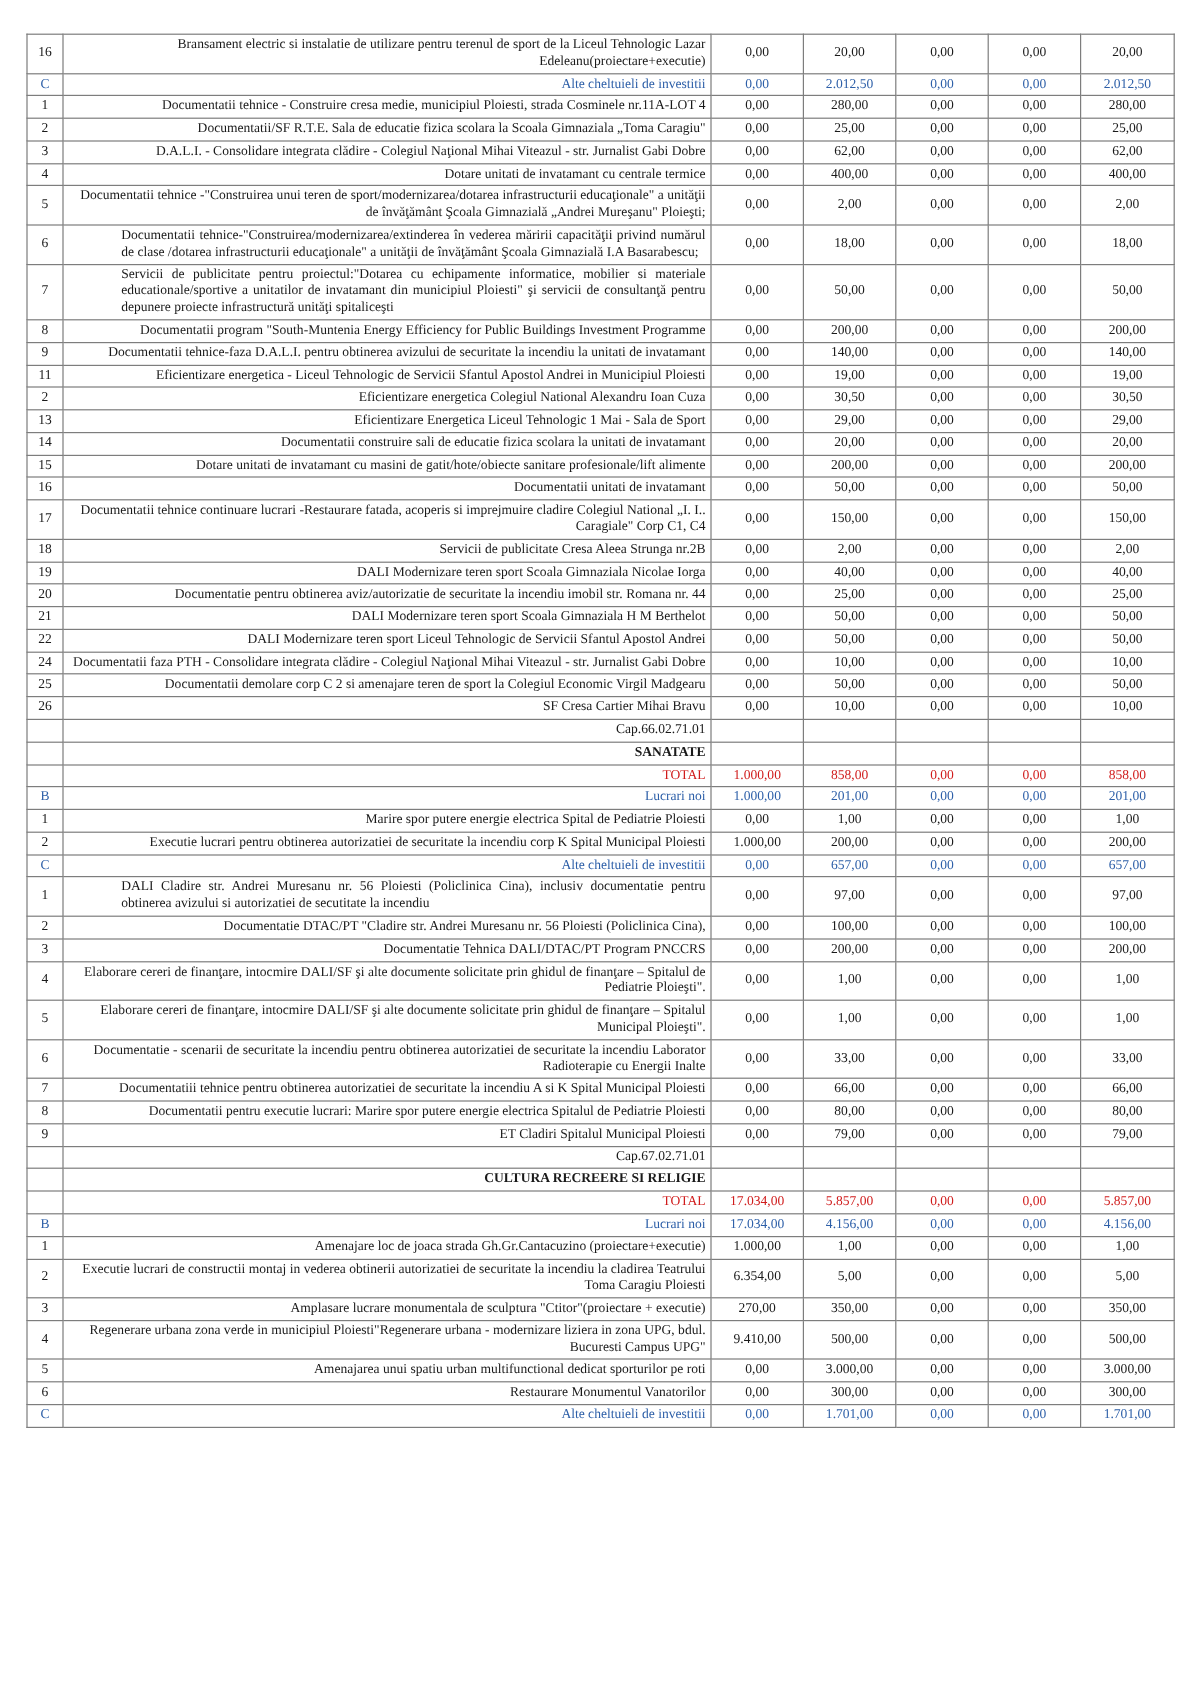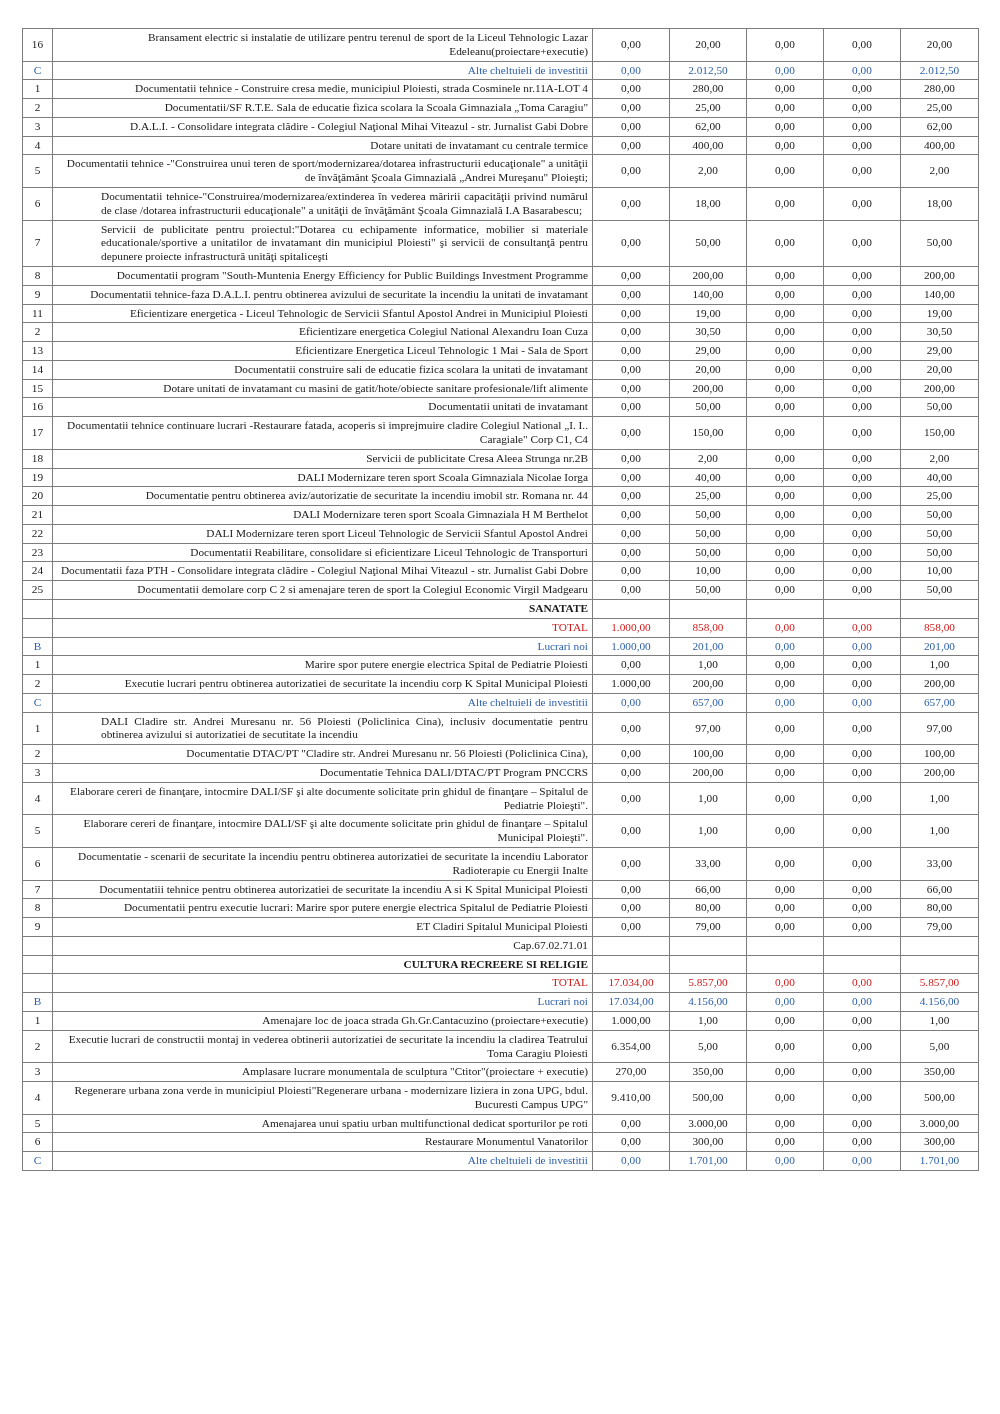--- a/index.html
+++ b/index.html
@@ -296,45 +296,54 @@
         <tr class="r-black">
           <td class="idx">22</td>
           <td class="desc">DALI Modernizare teren sport Liceul Tehnologic de Servicii Sfantul Apostol Andrei</td>
           <td class="num">0,00</td>
           <td class="num">50,00</td>
           <td class="num">0,00</td>
           <td class="num">0,00</td>
           <td class="num">50,00</td>
         </tr>
         <tr class="r-black">
-          <td class="idx">23</td>
-          <td class="desc">Documentatii Reabilitare, consolidare si eficientizare Liceul Tehnologic de Transporturi</td>
-          <td class="num">0,00</td>
-          <td class="num">50,00</td>
-          <td class="num">0,00</td>
-          <td class="num">0,00</td>
-          <td class="num">50,00</td>
-        </tr>
-        <tr class="r-black">
           <td class="idx">24</td>
           <td class="desc">Documentatii faza PTH - Consolidare integrata clădire - Colegiul Naţional Mihai Viteazul - str. Jurnalist Gabi Dobre</td>
           <td class="num">0,00</td>
           <td class="num">10,00</td>
           <td class="num">0,00</td>
           <td class="num">0,00</td>
           <td class="num">10,00</td>
         </tr>
         <tr class="r-black">
           <td class="idx">25</td>
           <td class="desc">Documentatii demolare corp C 2 si amenajare teren de sport la Colegiul Economic Virgil Madgearu</td>
           <td class="num">0,00</td>
           <td class="num">50,00</td>
           <td class="num">0,00</td>
           <td class="num">0,00</td>
           <td class="num">50,00</td>
+        </tr>
+        <tr class="r-black">
+          <td class="idx">26</td>
+          <td class="desc">SF Cresa Cartier Mihai Bravu</td>
+          <td class="num">0,00</td>
+          <td class="num">10,00</td>
+          <td class="num">0,00</td>
+          <td class="num">0,00</td>
+          <td class="num">10,00</td>
+        </tr>
+        <tr class="r-black">
+          <td class="idx"></td>
+          <td class="desc">Cap.66.02.71.01</td>
+          <td class="num"></td>
+          <td class="num"></td>
+          <td class="num"></td>
+          <td class="num"></td>
+          <td class="num"></td>
         </tr>
         <tr class="r-black r-bold">
           <td class="idx"></td>
           <td class="desc">SANATATE</td>
           <td class="num"></td>
           <td class="num"></td>
           <td class="num"></td>
           <td class="num"></td>
           <td class="num"></td>
         </tr>

